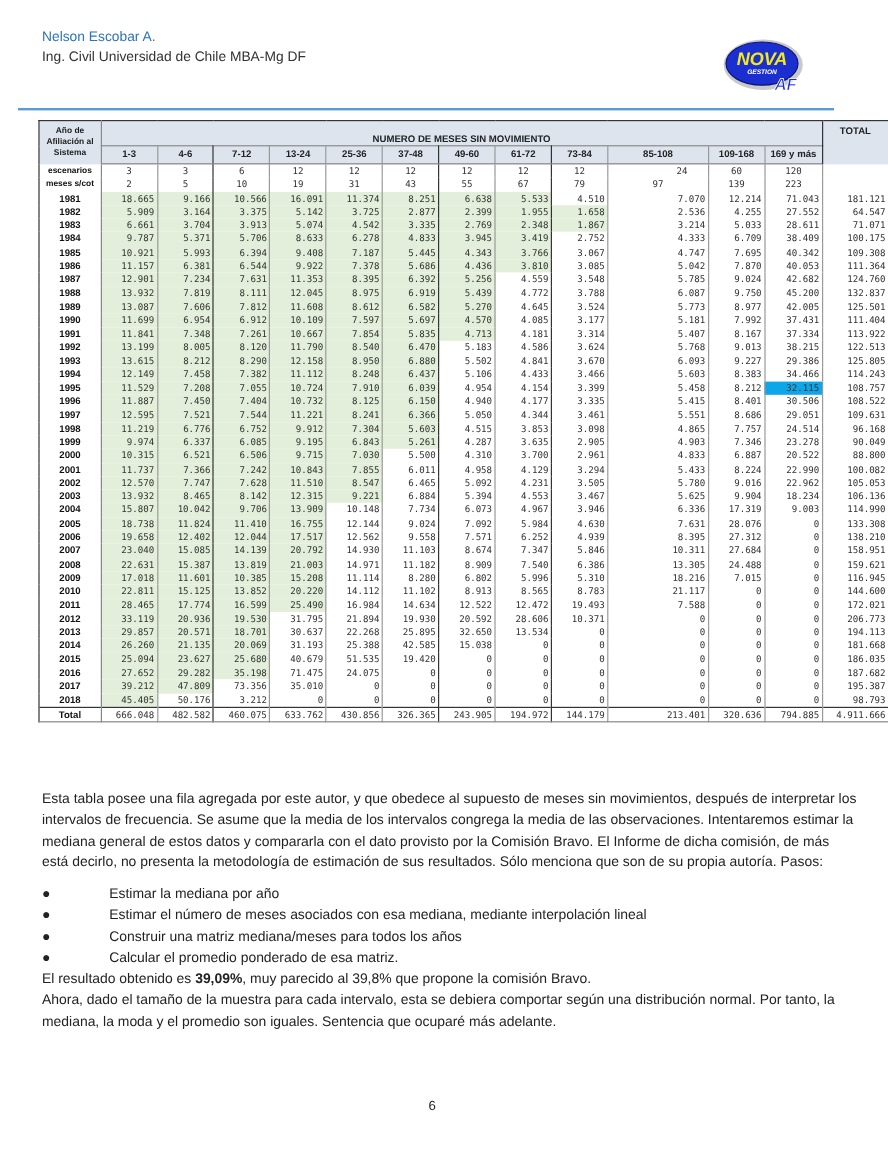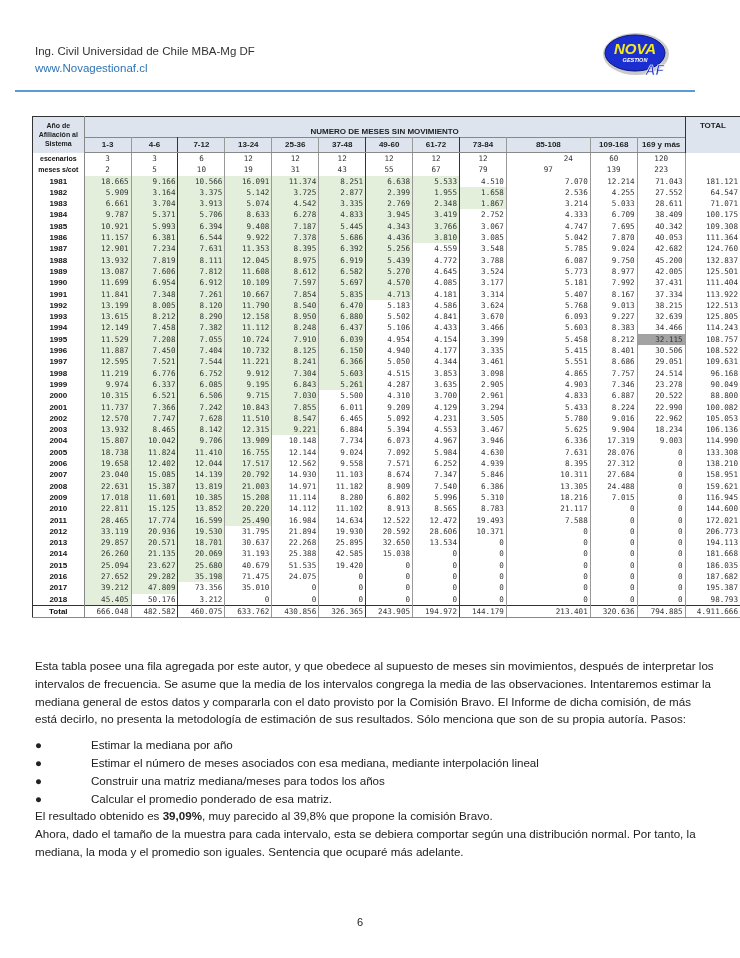--- a/index.html
+++ b/index.html
@@ -1,49 +1,49 @@
 <!DOCTYPE html>
 <html><head>
 <meta charset="utf-8">
 <style>
   html,body{margin:0;padding:0;background:#fff;}
   body{width:740px;height:958px;position:relative;overflow:hidden;font-family:"Liberation Sans",sans-serif;color:#222;}
   .hdr{position:absolute;left:35px;top:23px;font-size:11.5px;line-height:17px;}
   .hdr .name{color:#2e74b5;}
-  .hdr .inst{color:#333;margin-top:20px;}
+  .hdr .inst{color:#333;}
   .hdr .web{color:#2e74b5;}
   .logo{position:absolute;left:602px;top:30px;width:72px;height:52px;}
   .rule{position:absolute;left:15px;top:90px;width:680px;height:1.5px;background:#5b9bd5;}
-  .tbl-wrap{position:absolute;left:32px;top:116px;}
+  .tbl-wrap{position:absolute;left:32px;top:100px;}
   table{border-collapse:collapse;font-family:"DejaVu Sans Mono","Liberation Mono",monospace;font-size:7.6px;color:#333;}
   td,th{padding:0 2px;height:11.3px;line-height:11.3px;white-space:nowrap;}
   th{font-family:"Liberation Sans",sans-serif;font-weight:bold;font-size:8px;background:#dde4ee;color:#222;}
   .yearcol{width:48px;text-align:center;font-family:"Liberation Sans",sans-serif;font-weight:bold;font-size:8px;color:#111;border-left:1.5px solid #333;border-right:1.5px solid #888;}
   .numc{width:44px;text-align:right;border-right:1px solid #999;}
   .numc.thick{border-right:1.5px solid #333;}
   .totc{width:52px;text-align:right;}
   .hl{background:#e3efda;}
-  .hlo{background:#a3a3a3;}
+  .hlo{background:#0ea5e9;}
   .center{text-align:center;}
   .hdrtop th{border-top:1.5px solid #333;}
   .totalrow td{border-top:1.5px solid #333;border-bottom:1px solid #888;}
   .sub th{border-top:1px solid #888;border-bottom:1px solid #888;height:14px;}
   .body-text{position:absolute;left:35px;top:657px;width:680px;font-size:11.6px;line-height:17.8px;color:#222;}
   .body-text p{margin:0;}
   .bullets{margin:8px 0 0 0;padding:0;list-style:none;}
   .bullets li{position:relative;padding-left:56px;}
   .bullets li .dot{position:absolute;left:0;top:0;width:10px;}
   .pg{position:absolute;left:357px;top:916px;font-size:11px;}
 </style>
 </head>
 <body>
 
 <div class="hdr">
+  <div class="name">Nelson Escobar A.</div>
   <div class="inst">Ing. Civil Universidad de Chile MBA-Mg DF</div>
-  <div class="web">www.Novagestionaf.cl</div>
 </div>
 
 <svg class="logo" viewBox="0 0 72 52">
   <ellipse cx="34" cy="24" rx="33" ry="21" fill="#c9c9c9"></ellipse>
   <ellipse cx="33" cy="23" rx="30" ry="18" fill="#1b2fd0" stroke="#0b147a" stroke-width="1"></ellipse>
   <text x="33" y="24" text-anchor="middle" font-family="Liberation Sans, sans-serif" font-weight="bold" font-style="italic" font-size="15" fill="#f4ea1a">NOVA</text>
   <text x="33" y="32" text-anchor="middle" font-family="Liberation Sans, sans-serif" font-weight="bold" font-style="italic" font-size="5.5" fill="#fff">GESTION</text>
   <text x="62" y="45" text-anchor="end" font-family="Liberation Sans, sans-serif" font-weight="bold" font-style="italic" font-size="14" fill="#1b2fd0" stroke="#fff" stroke-width="0.6">AF</text>
 </svg>
 
@@ -303,21 +303,21 @@
           <td class="numc thick hl">8.212</td>
           <td class="numc hl">8.290</td>
           <td class="numc hl">12.158</td>
           <td class="numc hl">8.950</td>
           <td class="numc thick hl">6.880</td>
           <td class="numc">5.502</td>
           <td class="numc thick">4.841</td>
           <td class="numc">3.670</td>
           <td class="numc">6.093</td>
           <td class="numc">9.227</td>
-          <td class="numc">32.639</td>
+          <td class="numc">29.386</td>
           <td class="totc">125.805</td>
         </tr>
         <tr>
           <td class="yearcol">1994</td>
           <td class="numc hl">12.149</td>
           <td class="numc thick hl">7.458</td>
           <td class="numc hl">7.382</td>
           <td class="numc hl">11.112</td>
           <td class="numc hl">8.248</td>
           <td class="numc thick hl">6.437</td>
@@ -426,21 +426,21 @@
           <td class="totc">88.800</td>
         </tr>
         <tr>
           <td class="yearcol">2001</td>
           <td class="numc hl">11.737</td>
           <td class="numc thick hl">7.366</td>
           <td class="numc hl">7.242</td>
           <td class="numc hl">10.843</td>
           <td class="numc hl">7.855</td>
           <td class="numc thick">6.011</td>
-          <td class="numc">9.209</td>
+          <td class="numc">4.958</td>
           <td class="numc thick">4.129</td>
           <td class="numc">3.294</td>
           <td class="numc">5.433</td>
           <td class="numc">8.224</td>
           <td class="numc">22.990</td>
           <td class="totc">100.082</td>
         </tr>
         <tr>
           <td class="yearcol">2002</td>
           <td class="numc hl">12.570</td>

